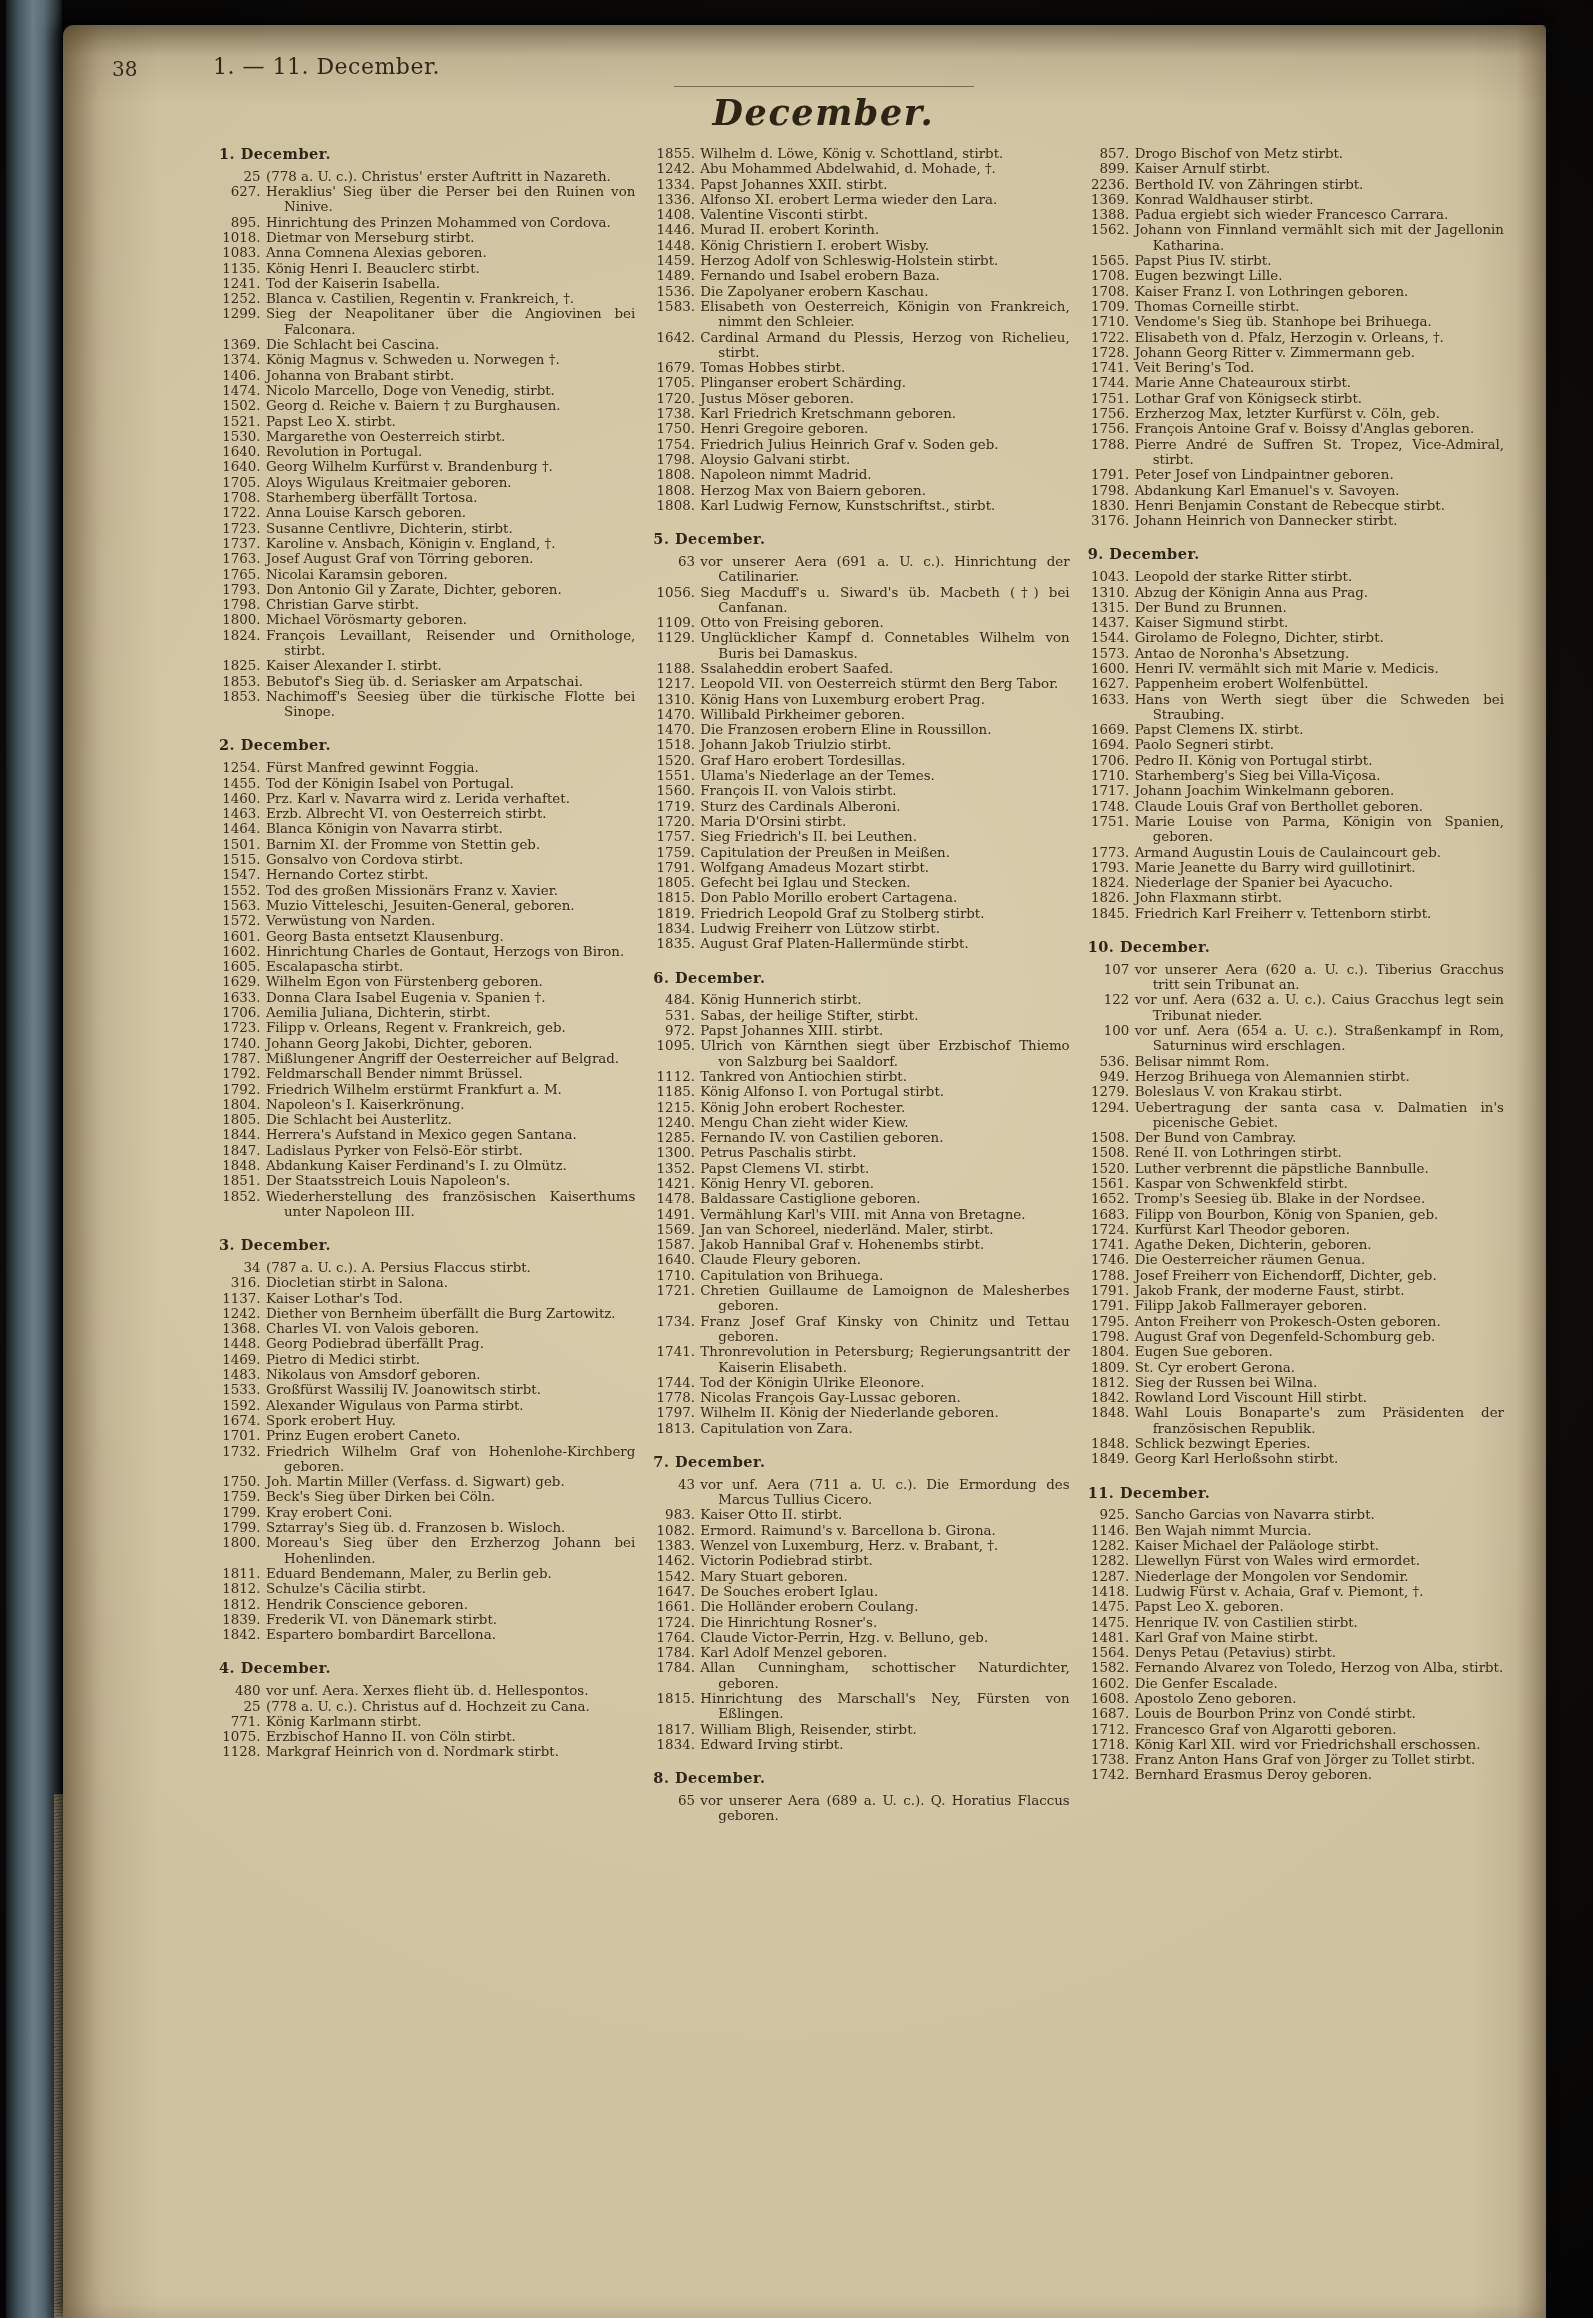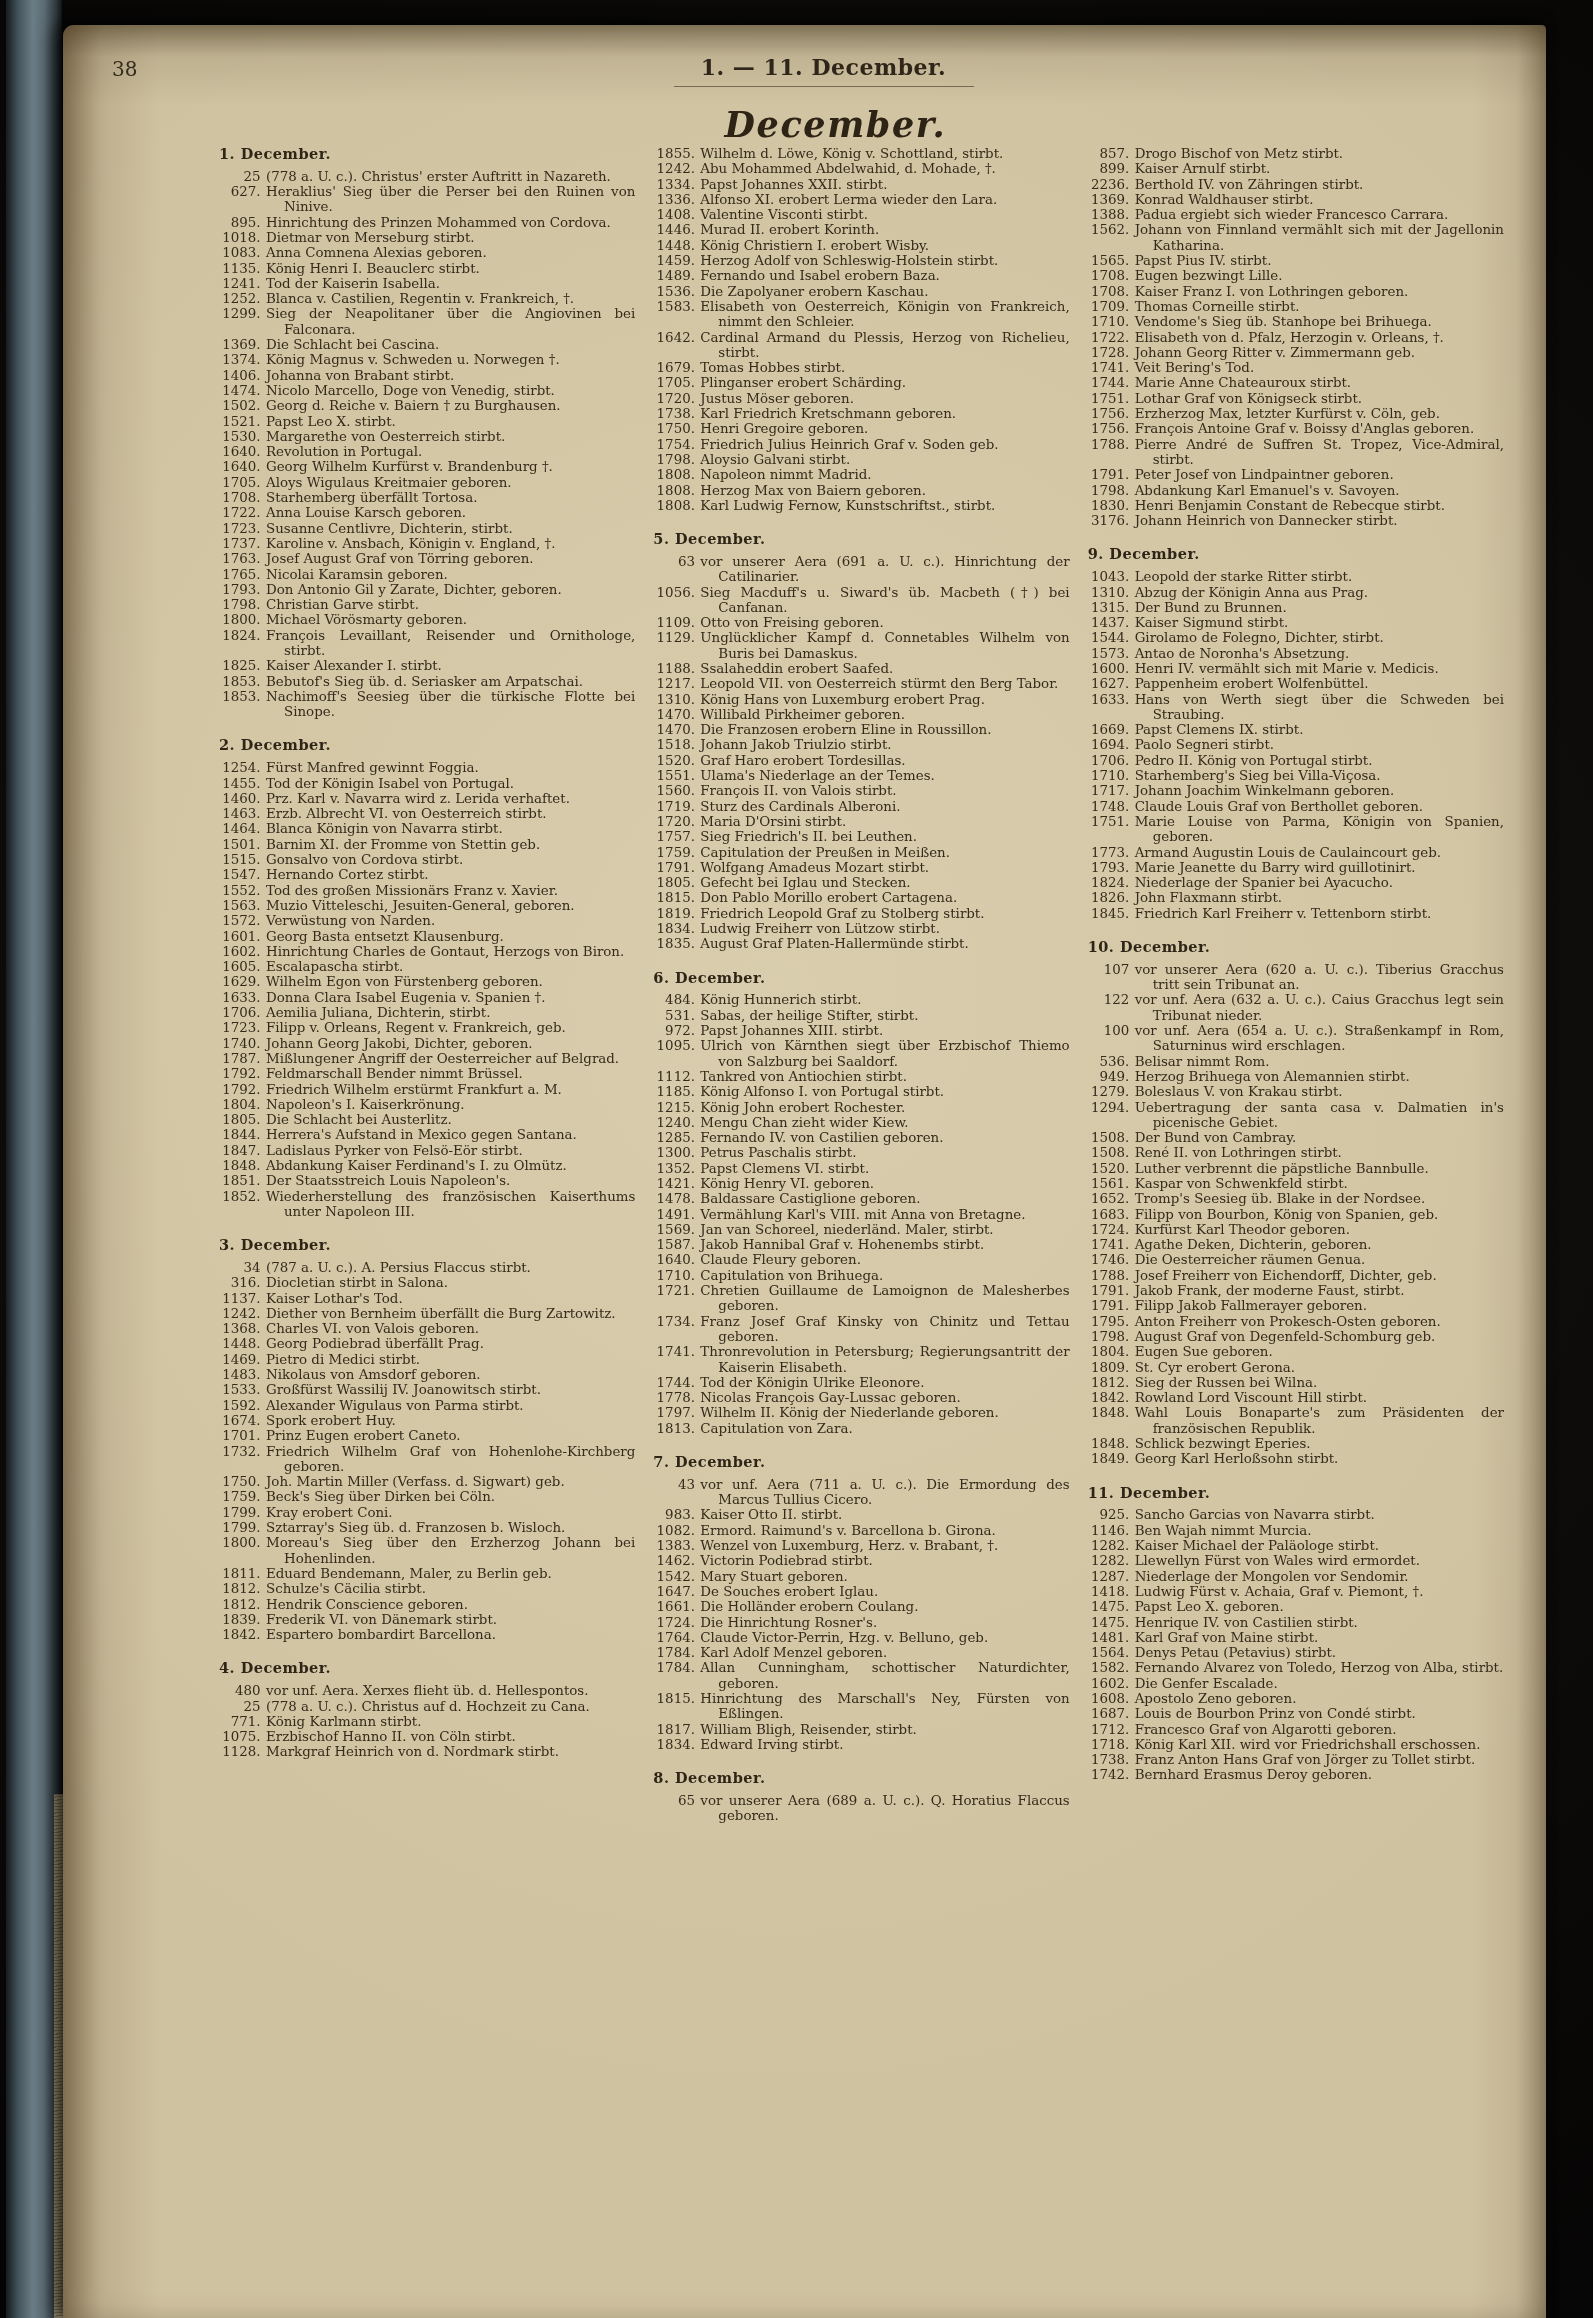--- a/index.html
+++ b/index.html
@@ -28,29 +28,29 @@
       linear-gradient(180deg, rgba(66,52,28,0.52) 0%, rgba(66,52,28,0.12) 1.4%, rgba(0,0,0,0) 3.5%),
       #cfc2a0;
     box-shadow:
       -8.6px 0 18px rgba(0,0,0,0.6),
       0 -4.3px 10.7px rgba(0,0,0,0.45),
       inset 18px 0 37px -13px rgba(60,45,20,0.38),
       inset -10.7px 0 27px -13px rgba(60,45,20,0.30);
   }
   .pagenum{position:absolute;left:49px;top:32px;font-size:20px;color:#342b1c;}
   .running{
-    position:absolute;left:150px;top:29px;width:1221px;text-align:center;
-    font-size:22px;font-weight:bold;letter-spacing:0.5px;color:#2f2619;
+    position:absolute;left:150px;top:29px;width:1221px;text-align:left;
+    font-size:22px;font-weight:normal;letter-spacing:0.5px;color:#2f2619;
   }
   .head-rule{
     position:absolute;left:611px;top:61px;width:300px;
     border-top:1.1px solid rgba(48,38,22,0.55);
   }
   .title{
-    position:absolute;left:150px;top:67px;width:1221px;margin:12px;text-align:center;
+    position:absolute;left:150px;top:67px;width:1221px;margin:0;text-align:center;
     font-size:35px;font-weight:bold;font-style:italic;letter-spacing:1.6px;color:#2d2416;
   }
   .cols{
     position:absolute;left:156px;top:121px;width:1285px;
     display:flex;gap:18px;align-items:flex-start;
     font-size:13.4px;line-height:15.3px;color:#342b1b;
   }
   .col{flex:1 1 0;min-width:0;}
   .day-head{
     font-weight:bold;font-size:14.5px;

